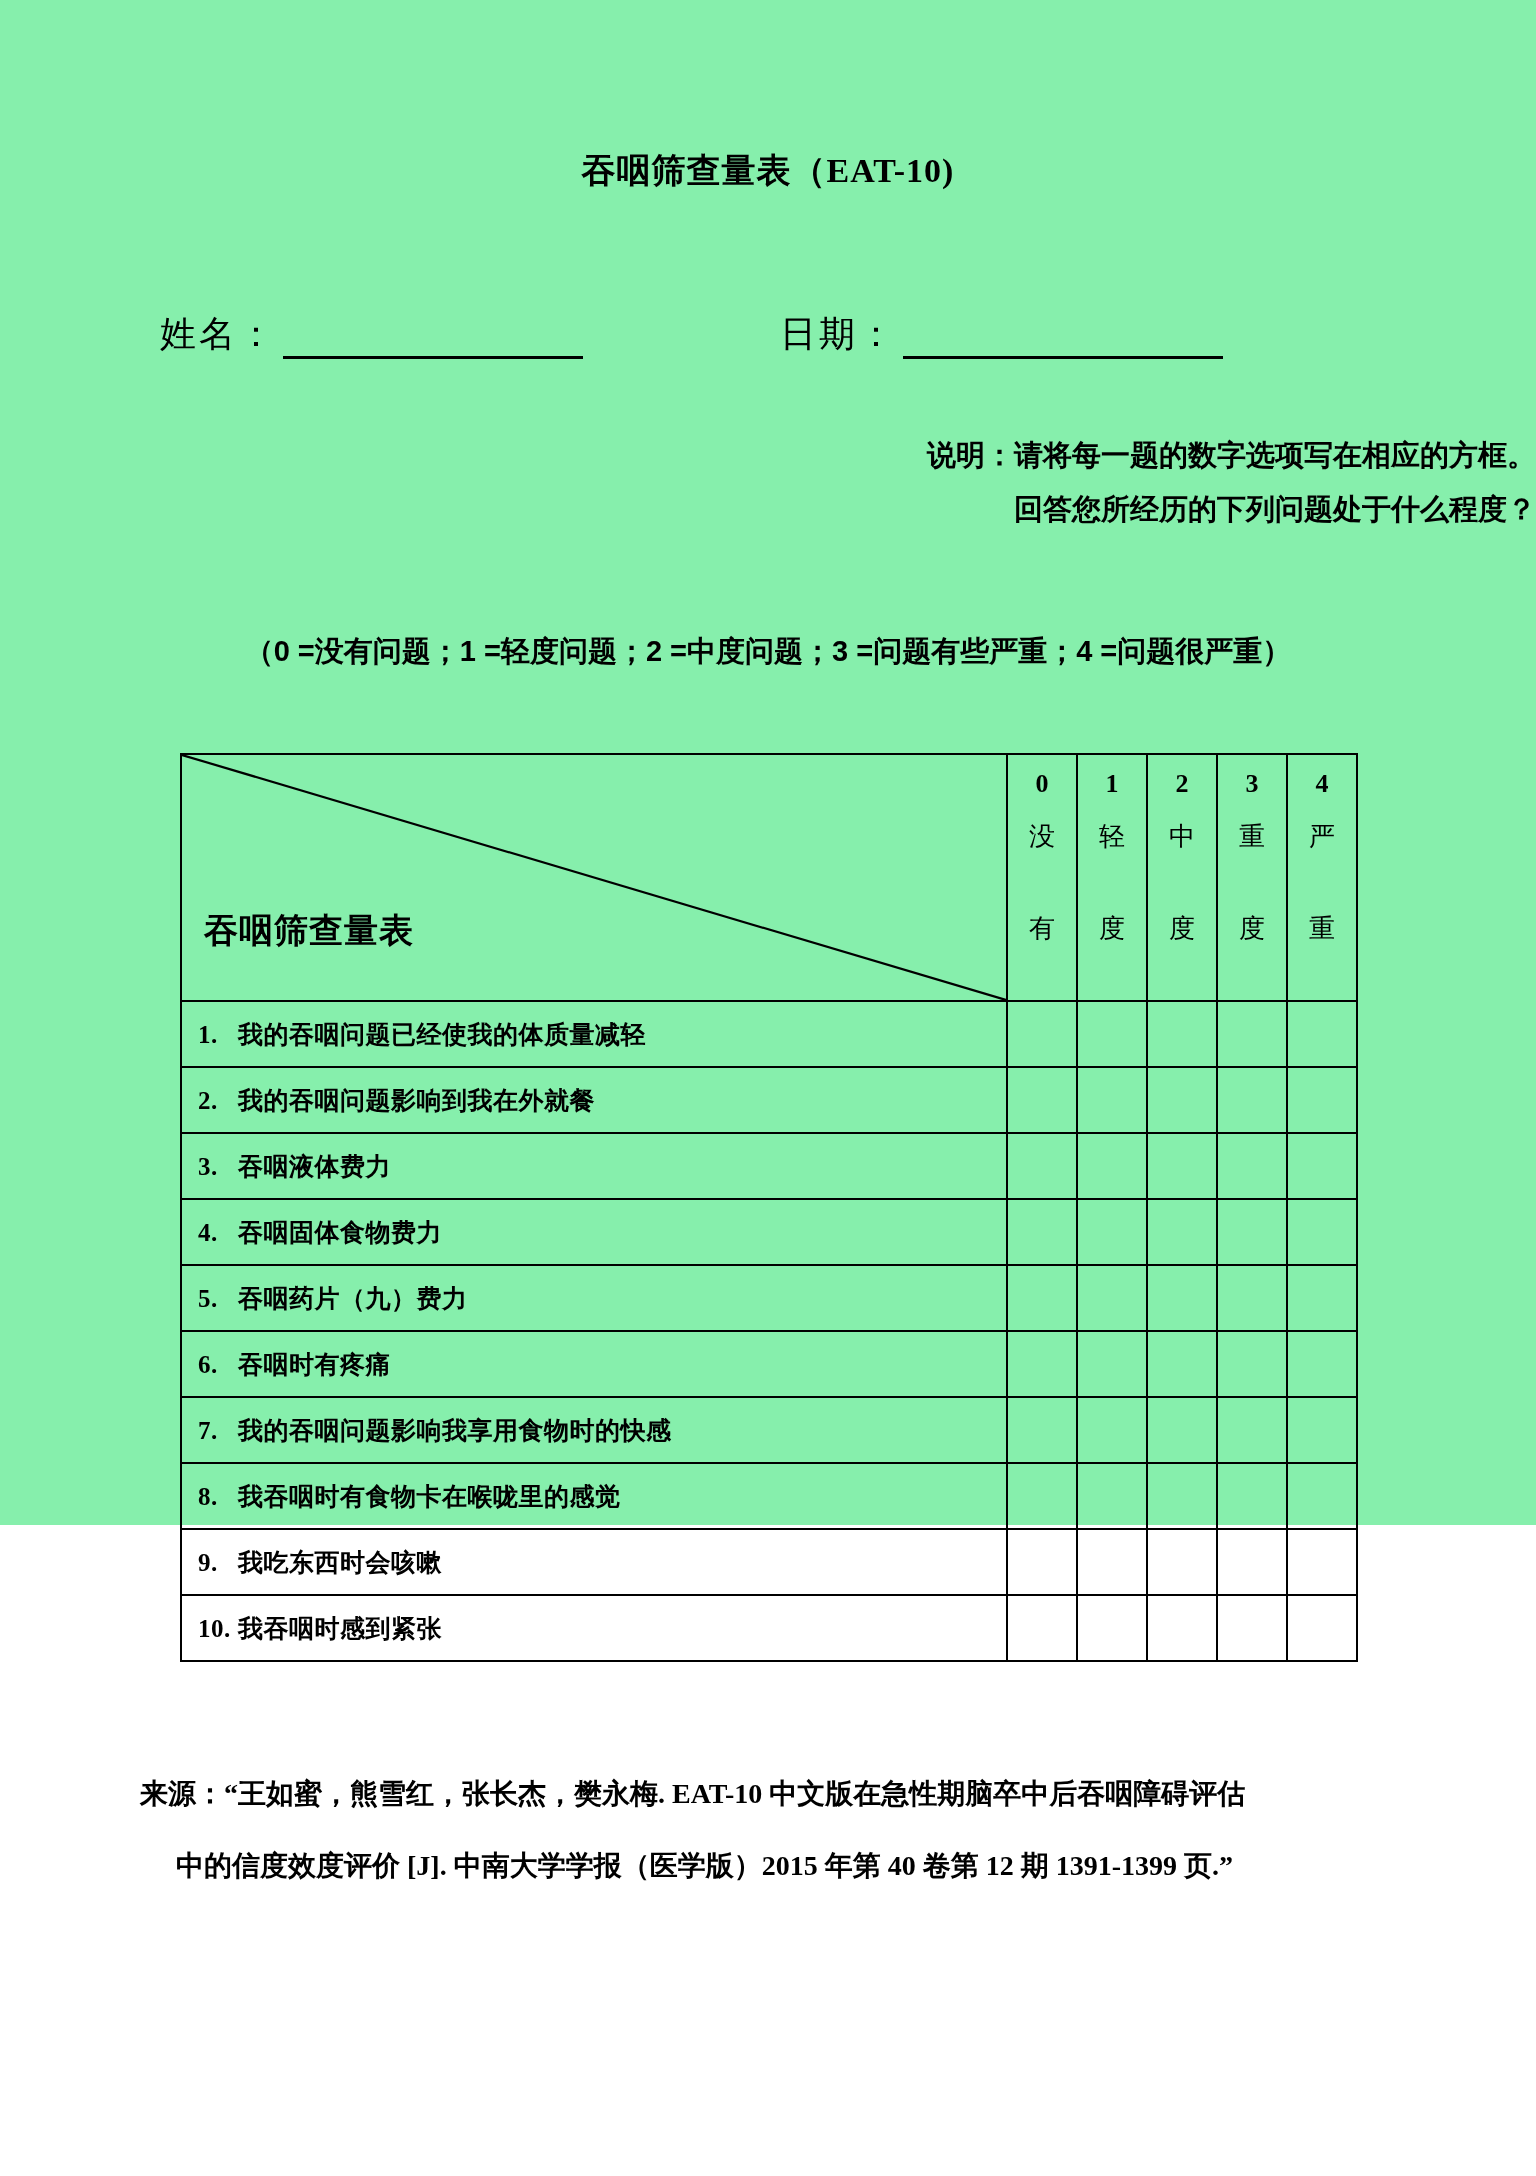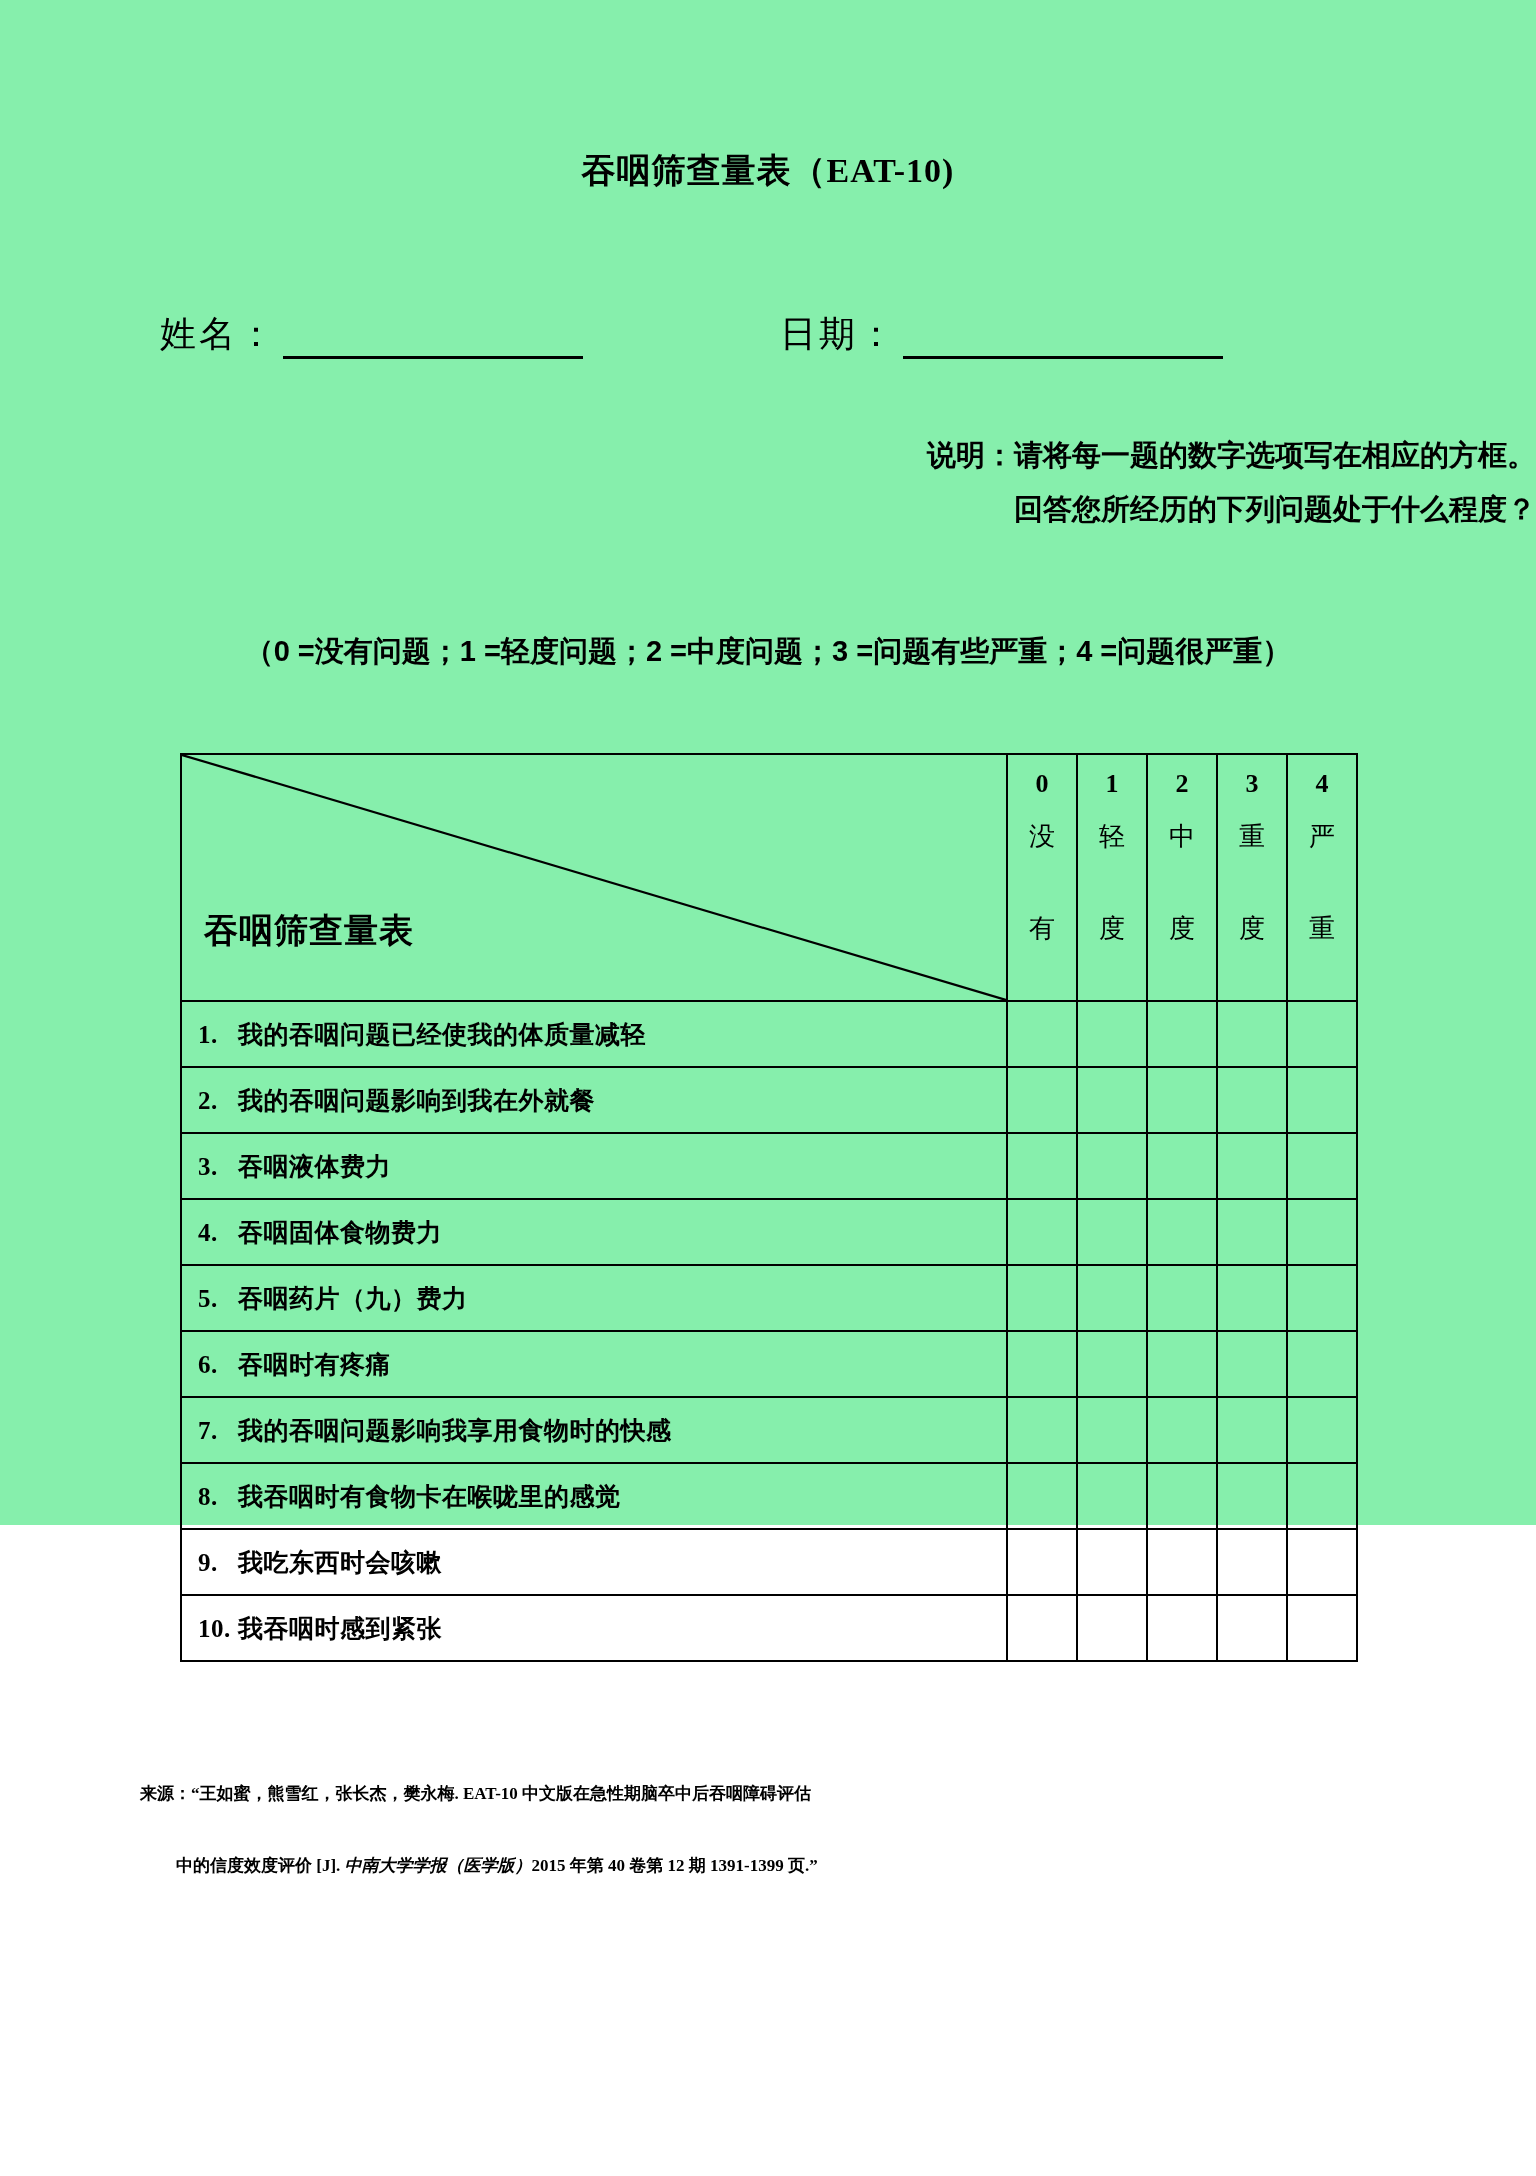--- a/index.html
+++ b/index.html
@@ -181,29 +181,28 @@
     width: 68px;
     height: 64px;
   }
 
   
   .source {
     position: absolute;
     left: 140px;
     top: 1758px;
     width: 1280px;
-    font-size: 17px;
+    font-size: 28px;
     font-weight: bold;
     line-height: 72px;
     font-family: "Liberation Serif", "DejaVu Serif", serif;
   }
   .source-line { white-space: nowrap; }
   .source-line-2 { padding-left: 36px; }
   .src-italic {
-    font-style: italic;
     margin-top: 44px;
   }
 </style>
 </head>
 <body>
 
 <div class="page">
 
   <div class="doc-title">吞咽筛查量表（EAT-10)</div>
 

